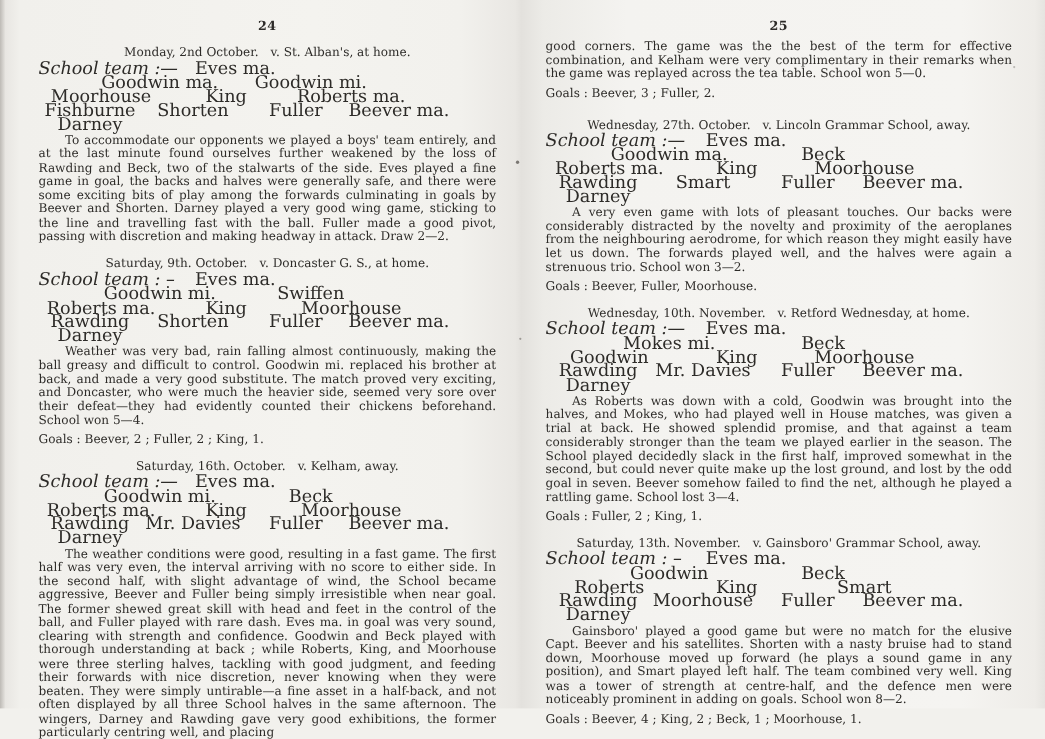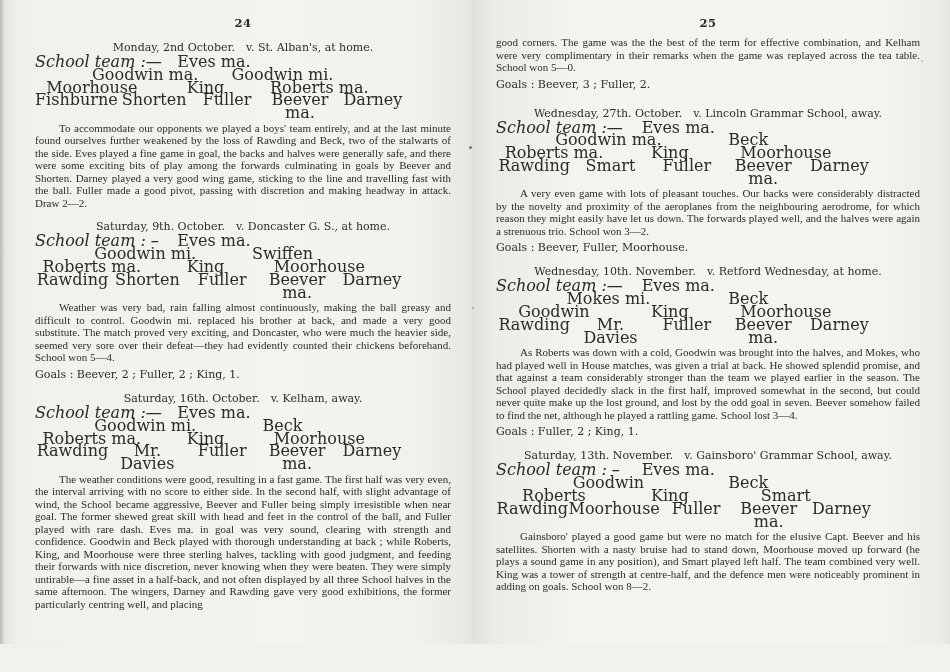--- a/index.html
+++ b/index.html
@@ -37,26 +37,26 @@
   .team-label { position: absolute; left: 0; top: 0; font-style: italic; }
   .row-backs {
     display: grid; grid-template-columns: 1fr 1fr;
     padding: 0 24% 0 10%; text-align: center;
   }
   .row-halves {
     display: grid; grid-template-columns: 1fr 1fr 1fr;
     padding: 0 18% 0 0; text-align: center;
   }
   .row-forwards {
-    display: grid; grid-template-columns: repeat(5, 1fr);
+    display: grid; grid-template-columns: repeat(4, 1fr);
     padding: 0 10% 0 0; text-align: center;
   }
   .report {
     text-align: justify; font-size: 11px; line-height: 12.5px;
-    margin: 2px 0 0 0; text-indent: 24px; font-family: Liberation Serif, serif;
+    margin: 2px 0 0 0; text-indent: 24px;
   }
   .report.no-indent { text-indent: 0; }
   .goals {
     font-size: 11px; line-height: 13px;
     margin: 4px 0 0 0;
   }
   .speck { position: absolute; border-radius: 50%; background: #55524d; }
   .speck-1 { left: 469px; top: 146px; width: 3px; height: 3px; opacity: .75; }
   .speck-2 { left: 472px; top: 307px; width: 2px; height: 2px; opacity: .5; }
   .speck-3 { left: 921px; top: 60px;  width: 2px; height: 2px; opacity: .35; }
@@ -235,15 +235,16 @@
         </div>
         <div class="row row-forwards">
           <span>Rawding</span>
           <span>Moorhouse</span>
           <span>Fuller</span>
           <span>Beever ma.</span>
           <span>Darney</span>
         </div>
       </div>
       <p class="report">Gainsboro' played a good game but were no match for the elusive Capt. Beever and his satellites. Shorten with a nasty bruise had to stand down, Moorhouse moved up forward (he plays a sound game in any position), and Smart played left half. The team combined very well. King was a tower of strength at centre-half, and the defence men were noticeably prominent in adding on goals. School won 8—2.</p>
+      <p class="goals">Goals : Beever, 4 ; King, 2 ; Beck, 1 ; Moorhouse, 1.</p>
     </section>
   </div>
 </div>
 
 </body></html>

